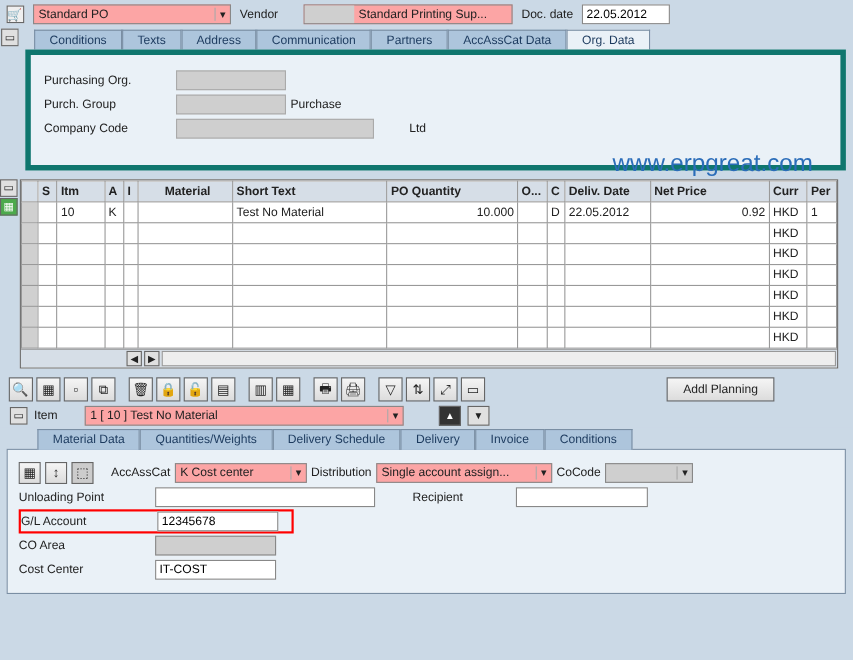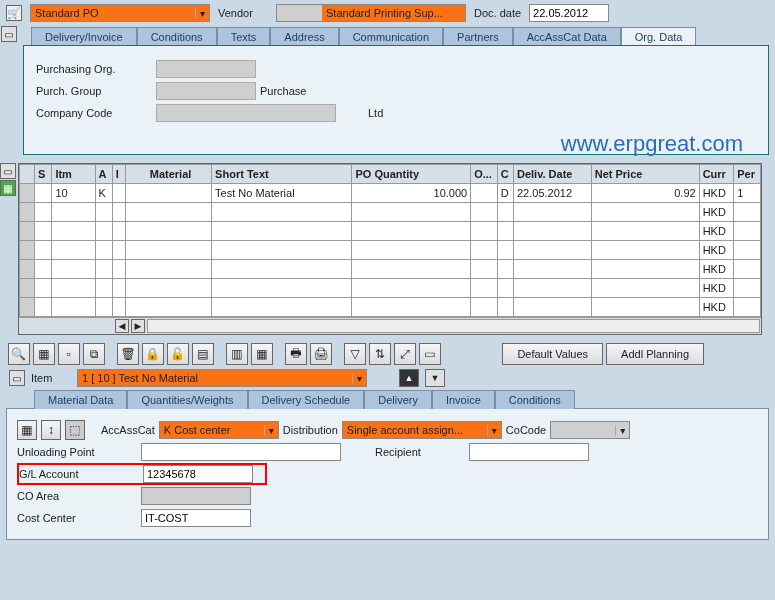--- a/index.html
+++ b/index.html
@@ -1,28 +1,28 @@
 <!DOCTYPE html>
 <html><head>
 <meta charset="utf-8">
 <style>
   * { box-sizing: border-box; font-family: Arial, sans-serif; }
   body { margin:0; background:#cbd9e6; width:775px; height:600px; overflow:hidden; font-size:11px; color:#222; }
   .top-bar { display:flex; align-items:center; gap:8px; padding:4px 6px; }
   .top-bar .cart { width:16px; height:16px; border:1px solid #666; background:#efefef; display:flex; align-items:center; justify-content:center; }
   .field-input { background:#fff; border:1px solid #888; height:18px; padding:1px 3px; font-size:11px; }
-  .dropdown-box { display:inline-flex; align-items:center; background:#f97316; border:1px solid #888; height:18px; }
+  .dropdown-box { display:inline-flex; align-items:center; background:#fca5a5; border:1px solid #888; height:18px; }
   .dropdown-box .dd-text { padding:0 4px; flex:1; white-space:nowrap; overflow:hidden; text-overflow:ellipsis; }
   .dd-icon { width:14px; text-align:center; border-left:1px solid #aaa; font-size:10px; cursor:pointer; }
   .exp-icon { width:16px; height:16px; border:1px solid #666; background:#e0e0e0; display:flex; align-items:center; justify-content:center; margin-left:1px; cursor:pointer; font-size:10px; }
   .header-tabs, .lower-tabs { display:flex; background:#cbd9e6; padding:0 2px 0 38px; }
   .tab { border:1px solid #7a8ea3; background:#adc5dc; color:#1c3a5e; padding:3px 13px; font-size:11px; cursor:pointer; border-bottom:none; position:relative; top:1px; white-space:nowrap; }
   .tab.active { background:#eaf1f7; }
   .tab.orgdata { background:#eaf1f7; }
-  .panel { background:#eaf1f7; border:1px solid #0f766e; margin:0 6px; padding:12px; }
+  .panel { background:#eaf1f7; border:5px solid #0f766e; margin:0 6px; padding:12px; }
   .field-row { display:flex; align-items:center; height:22px; }
   .field-row .lbl { width:120px; }
   .greybox { background:#cfcfcf; border:1px solid #aaa; height:18px; display:inline-block; }
   .watermark { position:absolute; right:25px; top:85px; color:#2b6db9; font-size:22px; font-family:Arial,sans-serif; }
   
   .grid-wrap { margin-top:8px; display:flex; align-items:flex-start; }
   .grid-side { display:flex; flex-direction:column; gap:1px; margin-right:2px; }
   .grid-icon { width:16px; height:16px; border:1px solid #666; background:#e0e0e0; display:flex; align-items:center; justify-content:center; font-size:10px; cursor:pointer; }
   .grid { background:#fff; border:1px solid #666; width:744px; overflow:hidden; }
   table.po-items { border-collapse:collapse; width:100%; font-size:11px; }
@@ -63,21 +63,20 @@
   </div>
   <span>Doc. date</span>
   <input class="field-input" style="width: 80px;" value="22.05.2012">
 </div>
 
 <div style="display:flex; align-items:flex-start;">
   <div class="exp-icon">▭</div>
   <div style="flex:1;">
 
     <div class="header-tabs" style="padding-left:14px;">
-      <div class="tab">Delivery/Invoice</div>
       <div class="tab">Conditions</div>
       <div class="tab">Texts</div>
       <div class="tab">Address</div>
       <div class="tab">Communication</div>
       <div class="tab">Partners</div>
       <div class="tab">AccAssCat Data</div>
       <div class="tab orgdata active">Org. Data</div>
     </div>
 
     <div class="panel" style="height:110px; position:relative;">
@@ -263,21 +262,20 @@
   <div class="tool-btn">▦</div>
   <span style="width:6px;"></span>
   <div class="tool-btn">🖶</div>
   <div class="tool-btn">🖨</div>
   <span style="width:6px;"></span>
   <div class="tool-btn">▽</div>
   <div class="tool-btn">⇅</div>
   <div class="tool-btn">⤢</div>
   <div class="tool-btn">▭</div>
   <span style="flex:1;"></span>
-  <div class="big-btn">Default Values</div>
   <div class="big-btn">Addl Planning</div>
   <span style="width:60px;"></span>
 </div>
 
 <div class="item-select-row">
   <div class="exp-icon">▭</div>
   <span style="width:40px;">Item</span>
   <div class="dropdown-box" style="width:290px;">
     <span class="dd-text">1 [ 10 ] Test No Material</span>
     <span class="dd-icon">▾</span>

